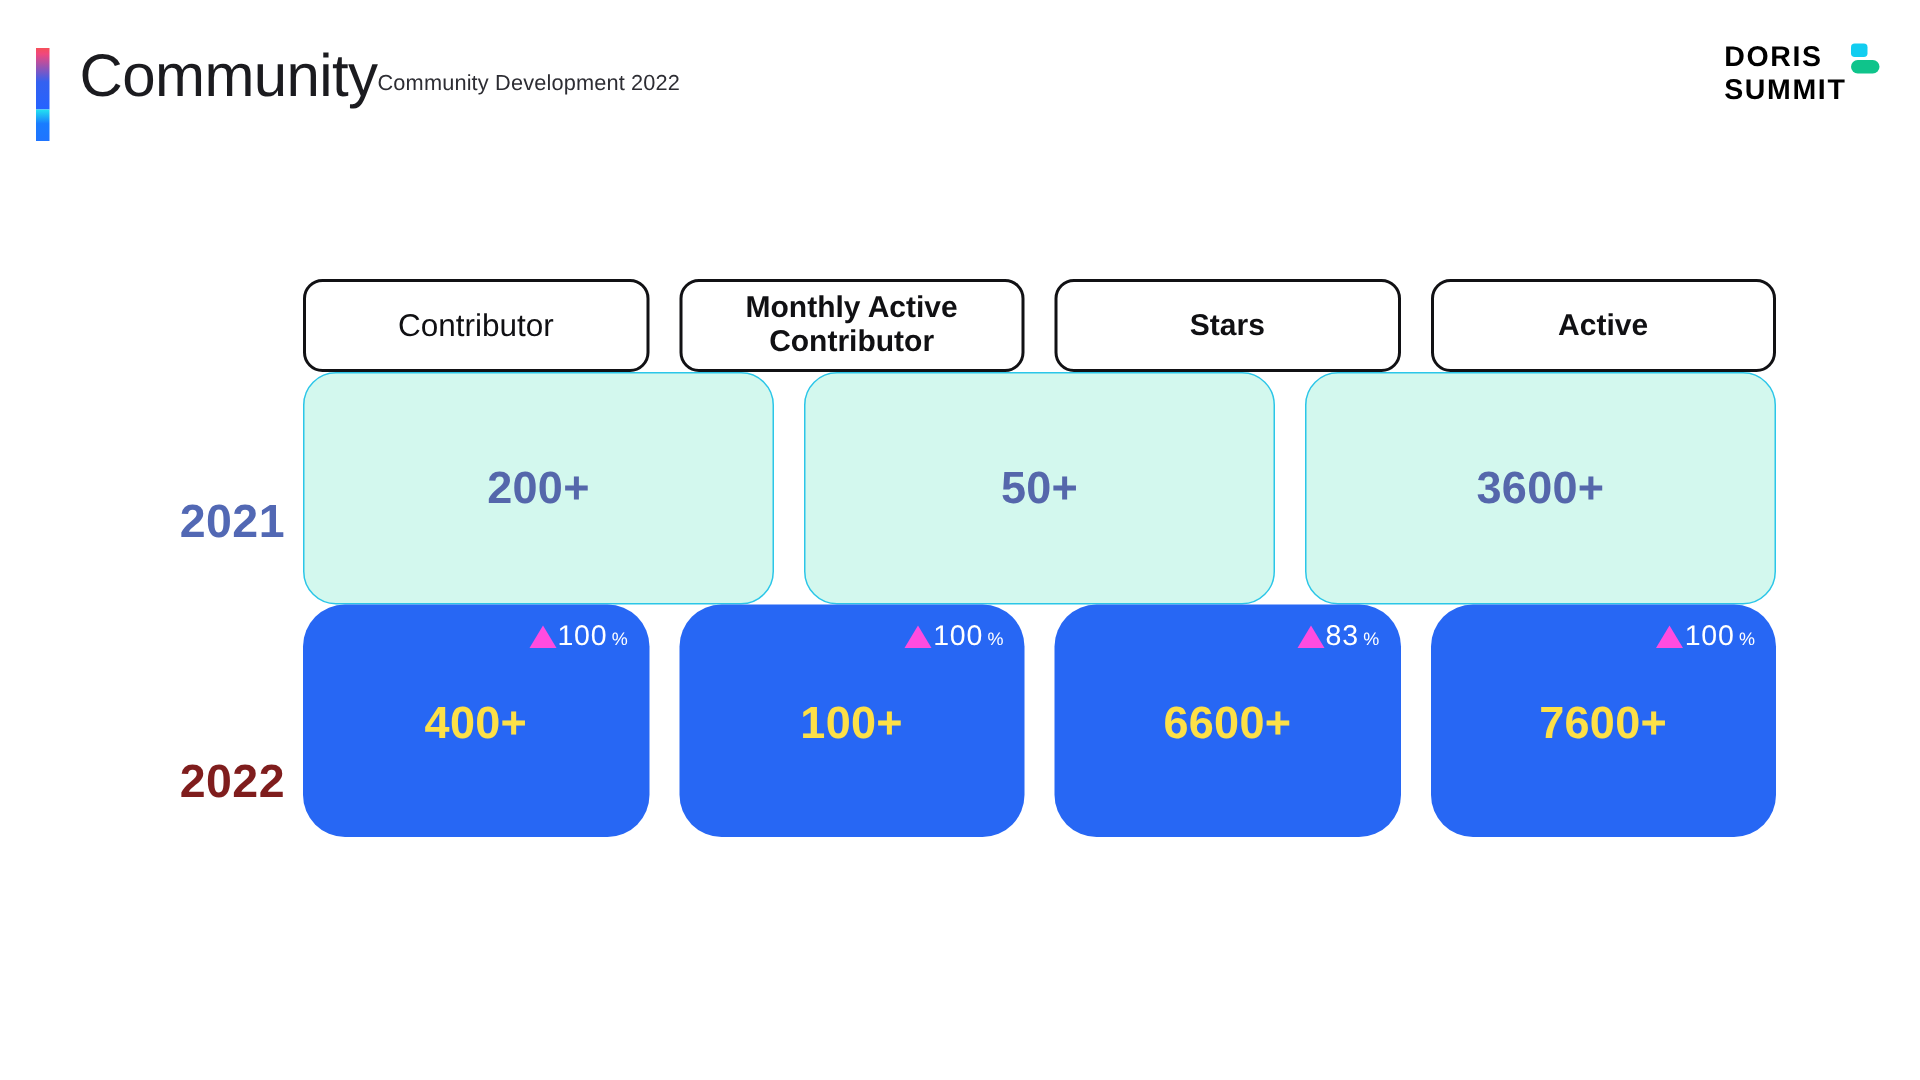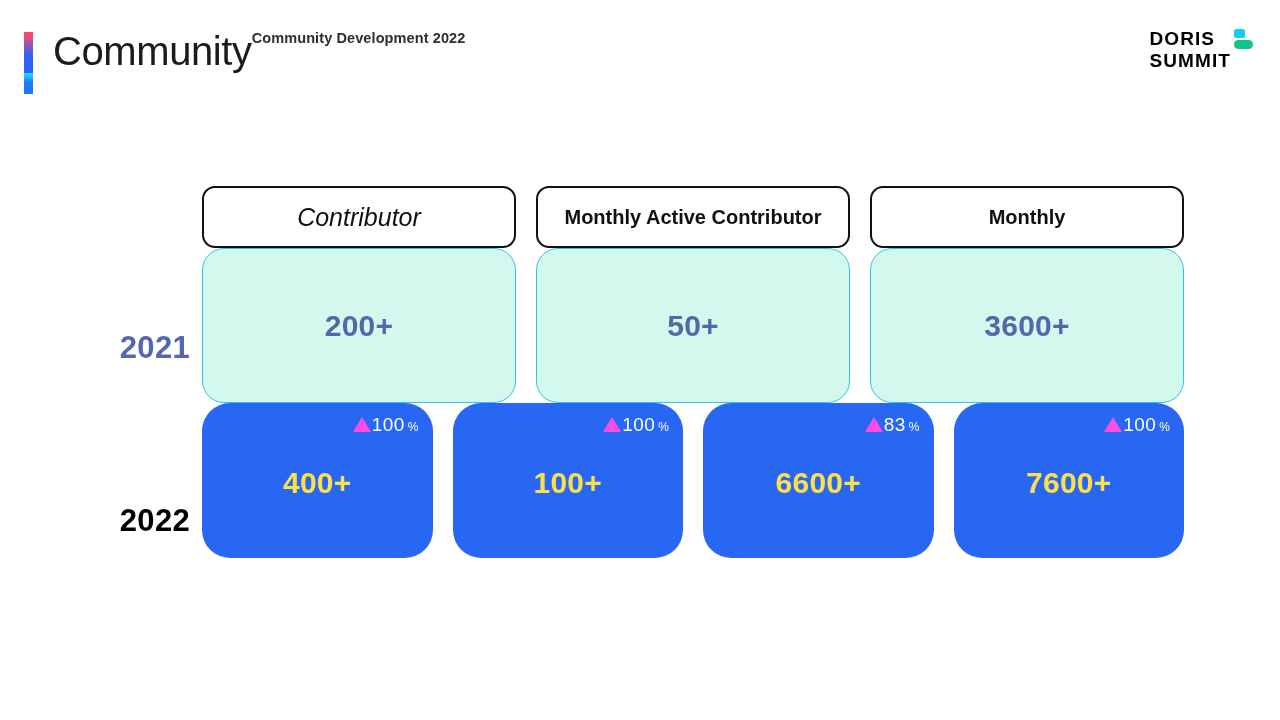--- a/index.html
+++ b/index.html
@@ -50,24 +50,24 @@
   .page-title {
     font-size: 40px;
     font-weight: 400;
     color: #1b1b1f;
     letter-spacing: -0.4px;
     line-height: 46px;
   }
 
   .page-subtitle {
     font-size: 14.5px;
-    font-weight: 700;
+    font-weight: 400;
     color: #2d2d33;
     line-height: 20px;
-    margin-top: 0;
+    margin-top: 18px;
     letter-spacing: 0.1px;
   }
 
   
   .logo {
     position: absolute;
     right: 26px;
     top: 28px;
     display: flex;
     align-items: flex-start;
@@ -137,21 +137,21 @@
     justify-content: center;
     text-align: center;
     padding: 0 8px;
   }
   .head-label {
     font-size: 20px;
     color: #101013;
     line-height: 23px;
   }
   .head-label.bold { font-weight: 700; }
-  .head-label.regular { font-weight: 400; font-size: 25px; font-style: italic; }
+  .head-label.regular { font-weight: 400; font-size: 21px; }
 
   
   .row-2021 { margin-top: 22px; }
   .card-2021 {
     height: 155px;
     border: 1.6px solid #2bc6e8;
     border-radius: 22px;
     background: #d3f8ee;
     display: flex;
     align-items: center;
@@ -217,21 +217,21 @@
   .year-label {
     position: absolute;
     left: 0;
     width: 190px;
     text-align: right;
     font-size: 31px;
     font-weight: 700;
     letter-spacing: 0.3px;
   }
   .year-2021 { top: 330px; color: #5268b4; }
-  .year-2022 { top: 503px; color: #000000; }
+  .year-2022 { top: 503px; color: #7f1d1d; }
 </style>
 </head>
 <body>
 
 <div class="slide">
 
   <div class="header">
     <div class="accent-bar">
       <div class="accent-seg-top"></div>
       <div class="accent-seg-bottom"></div>
@@ -264,21 +264,26 @@
           <span class="head-label regular">Contributor</span>
         </div>
       </div>
       <div class="cell">
         <div class="head-card">
           <span class="head-label bold">Monthly Active Contributor</span>
         </div>
       </div>
       <div class="cell">
         <div class="head-card">
-          <span class="head-label bold">Monthly</span>
+          <span class="head-label bold">Stars</span>
+        </div>
+      </div>
+      <div class="cell">
+        <div class="head-card">
+          <span class="head-label bold">Active</span>
         </div>
       </div>
     </div>
 
     <div class="row row-2021">
       <div class="cell">
         <div class="card-2021">
           <span class="val-2021">200+</span>
         </div>
       </div>

